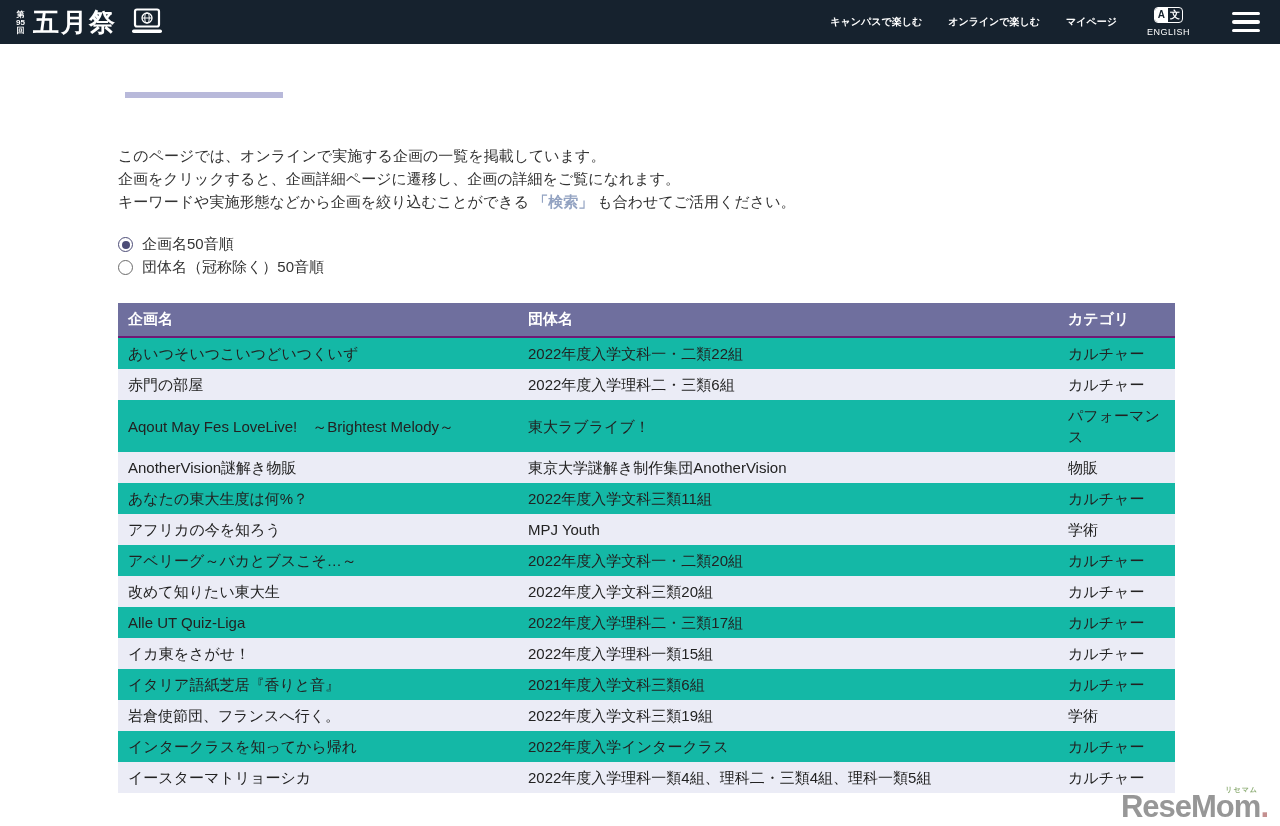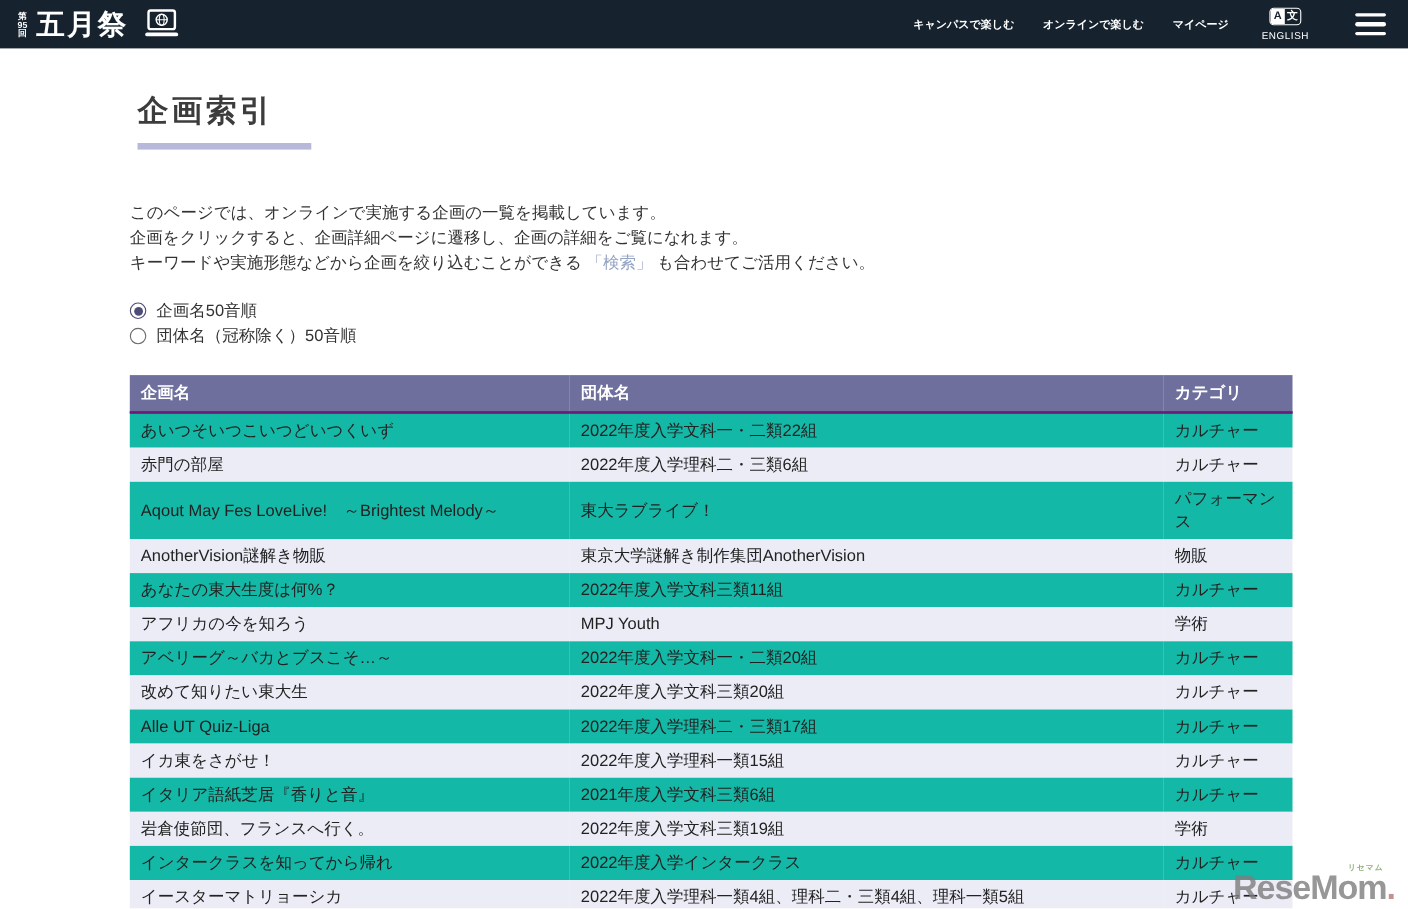--- a/index.html
+++ b/index.html
@@ -28,21 +28,21 @@
   .lang-label { font-size:9px; letter-spacing:0.5px; margin-top:4px; }
   .hamburger { width:28px; display:flex; flex-direction:column; gap:5px; cursor:pointer; margin-right:6px; }
   .hamburger span { display:block; height:3.5px; background:#fff; border-radius:2px; }
 
   
   main { padding:38px 105px 0 118px; }
   h1 { font-size:28px; font-weight:600; color:#3c3c3c; letter-spacing:3px; margin-left:7px; }
   .title-underline { width:158px; height:6px; background:#b8b9da; margin:10px 0 46px 7px; }
 
   .desc { font-size:15px; line-height:23px; color:#333; margin-bottom:20px; }
-  .search-link { color:#93a3c2; text-decoration:none; cursor:pointer; }
+  .search-link { color:#93a3c2; text-decoration:none; cursor:pointer;font-weight:bold; }
 
   .radios { font-size:15px; color:#333; margin-bottom:24px; }
   .radio-row { display:flex; align-items:center; height:23px; cursor:pointer; }
   .radio { width:15px; height:15px; border:1.5px solid #6b6b6b; border-radius:50%;
     margin-right:9px; position:relative; flex:0 0 auto; background:#fff; }
   .radio.checked { border-color:#4d4d77; }
   .radio.checked::after { content:''; position:absolute; inset:2.5px; border-radius:50%; background:#4d4d77; }
 
   table { width:1057px; border-collapse:collapse; table-layout:fixed; font-size:15px; color:#222; }
   th { background:#6f6f9e; color:#fff; font-weight:bold; text-align:left; height:34px;
@@ -96,21 +96,20 @@
       </div>
       <div class="hamburger">
         <span></span>
           <span></span>
           <span></span>
       </div>
     </nav>
   </header>
 
   <main>
-    <h1>企画索引</h1>
     <div class="title-underline"></div>
 
     <p class="desc">
       <span>このページでは、オンラインで実施する企画の一覧を掲載しています。</span><br>
       <span>企画をクリックすると、企画詳細ページに遷移し、企画の詳細をご覧になれます。</span><br>
       <span>キーワードや実施形態などから企画を絞り込むことができる </span><a class="search-link">「検索」</a><span> も合わせてご活用ください。</span>
     </p>
 
     <div class="radios">
       <label class="radio-row">

